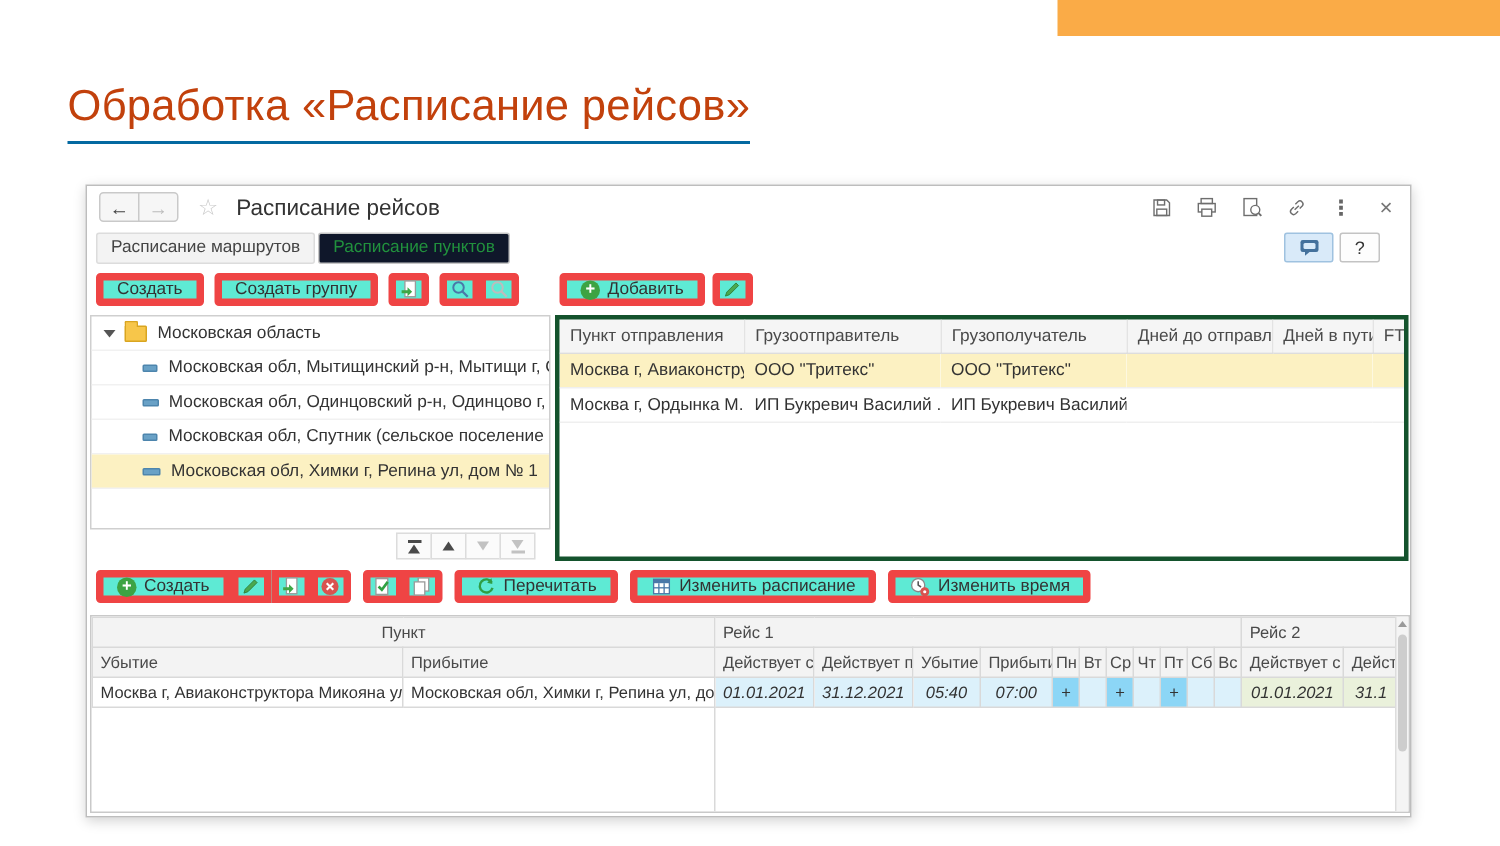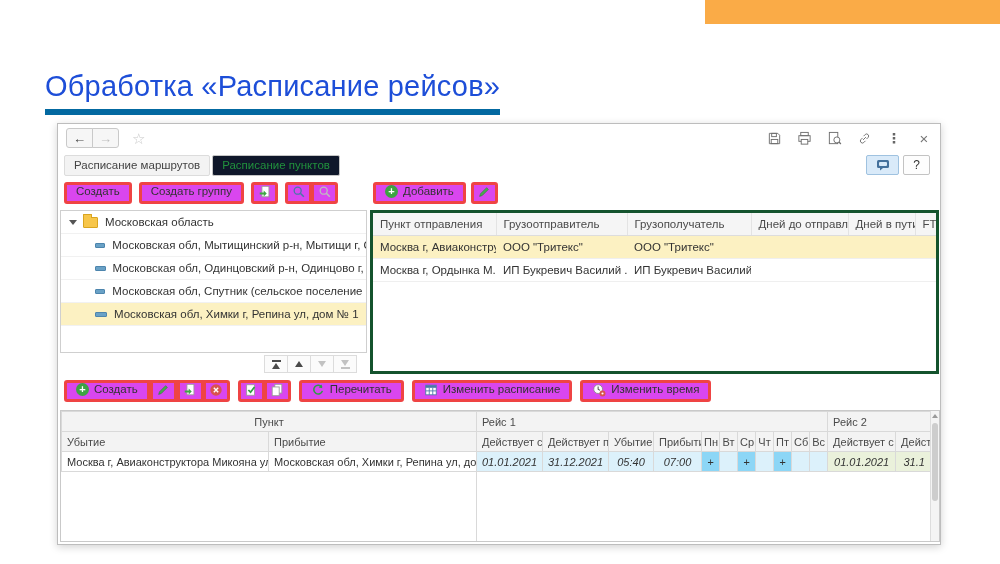--- a/index.html
+++ b/index.html
@@ -2,54 +2,54 @@
 <html><head>
 <meta charset="utf-8">
 <style>
   * { margin:0; padding:0; box-sizing:border-box; }
   html,body { background:#ffffff; }
   body { font-family:"Liberation Sans","DejaVu Sans",sans-serif; }
   .slide { position:relative; width:1000px; height:564px; background:#fff; overflow:hidden; }
 
   .orange-bar { position:absolute; left:705px; top:0; width:295px; height:24px; background:#FAAB47; }
 
-  .slide-title { position:absolute; left:45px; top:70px; font-size:29px; font-weight:400; color:#1d4ed8;
-                 border-bottom:6px solid #0369a1; padding-bottom:6px; letter-spacing:.2px; }
+  .slide-title { position:absolute; left:45px; top:55px; font-size:29px; font-weight:400; color:#c2410c;
+                 border-bottom:2px solid #0369a1; padding-bottom:6px; letter-spacing:.2px; }
 
   
   .window { position:absolute; left:57px; top:123px; width:884px; height:422px; background:#fff;
             border:1px solid #bdbdbd; box-shadow:0 2px 8px rgba(0,0,0,.18); font-size:11.5px; color:#333; }
 
   
   .win-header { position:absolute; left:0; top:0; right:0; height:28px; display:flex; align-items:center; padding:0 8px; }
   .nav-group { display:flex; }
   .nav-btn { width:27px; height:20px; background:#f6f6f6; border:1px solid #c9c9c9; font-size:13px; color:#444;
              display:flex; align-items:center; justify-content:center; cursor:pointer; }
   .nav-btn:first-child { border-radius:3px 0 0 3px; }
   .nav-btn:last-child { border-radius:0 3px 3px 0; margin-left:-1px; color:#bdbdbd; }
   .star { margin-left:13px; font-size:15px; color:#c9c9c9; line-height:1; }
   .win-title { margin-left:12px; font-size:15px; color:#333; }
   .header-icons { margin-left:auto; display:flex; align-items:center; gap:14px; }
   .hicon { display:inline-flex; align-items:center; justify-content:center; width:16px; height:16px; cursor:pointer; }
   .hicon.txt { font-size:14px; color:#666; font-weight:bold; }
   .hicon.closeх { font-weight:normal; font-size:15px; color:#777; }
 
   
-  .tabs-row { position:absolute; left:0; top:28px; right:4px; height:26px; display:flex; align-items:center; padding:0 6px; }
+  .tabs-row { position:absolute; left:0; top:28px; right:14px; height:26px; display:flex; align-items:center; padding:0 6px; }
   .tab { height:21px; display:flex; align-items:center; padding:0 9px; font-size:11.5px; color:#444;
          background:#f3f3f3; border:1px solid #dcdcdc; border-radius:2px; cursor:pointer; }
   .tab.active { background:#0f172a; border:1px solid #c6c6c6; color:#21913D; margin-left:2px; }
   .tabs-right { margin-left:auto; display:flex; gap:4px; }
   .sq-btn { height:20px; min-width:27px; display:flex; align-items:center; justify-content:center;
             background:#fdfdfd; border:1px solid #c3c3c3; border-radius:2px; font-size:12px; color:#333; cursor:pointer; }
   .sq-btn.discuss { background:#d9eaf9; border-color:#9fc2e0; width:33px; }
 
   
   .toolbar { position:absolute; left:0; top:54px; right:0; height:30px; }
-  .btn { display:inline-flex; align-items:flex-start; gap:5px; height:22px; background:#d946ef; border:3px solid #ef4444;
+  .btn { display:inline-flex; align-items:center; gap:5px; height:22px; background:#5eead4; border:5px solid #ef4444;
          border-radius:3px; padding:0 9px; font-size:11.5px; color:#333; cursor:pointer; white-space:nowrap; }
   .btn.icon-only { width:27px; padding:0; justify-content:center; }
   .btn-group { display:inline-flex; }
   .btn-group .btn { border-radius:0; }
   .btn-group .btn:first-child { border-radius:3px 0 0 3px; }
   .btn-group .btn:last-child { border-radius:0 3px 3px 0; margin-left:-1px; }
   .tb-left { position:absolute; left:6px; top:4px; display:flex; gap:7px; align-items:center; }
   .tb-right { position:absolute; left:315px; top:4px; display:flex; gap:5px; align-items:center; }
 
   .plus-ic { width:13px; height:13px; border-radius:50%; background:#3da343; color:#fff; font-size:11px; font-weight:bold;
@@ -119,20 +119,21 @@
   <h1 class="slide-title">Обработка «Расписание рейсов»</h1>
 
   <div class="window">
 
     <div class="win-header">
       <div class="nav-group">
         <button class="nav-btn">←</button>
         <button class="nav-btn">→</button>
       </div>
       <span class="star">☆</span>
+      <span class="win-title">Расписание рейсов</span>
       <div class="header-icons">
         <span class="hicon">
           <svg width="15" height="15" viewBox="0 0 16 16">
               <path d="M2.5 2.5h9l2 2v9h-11z" fill="none" stroke="#6e6e6e"></path>
               <rect x="5" y="2.5" width="5" height="3.5" fill="none" stroke="#6e6e6e"></rect>
               <rect x="4.5" y="9" width="7" height="4.5" fill="none" stroke="#6e6e6e"></rect>
             </svg>
         </span>
         <span class="hicon">
           <svg width="15" height="15" viewBox="0 0 16 16">

